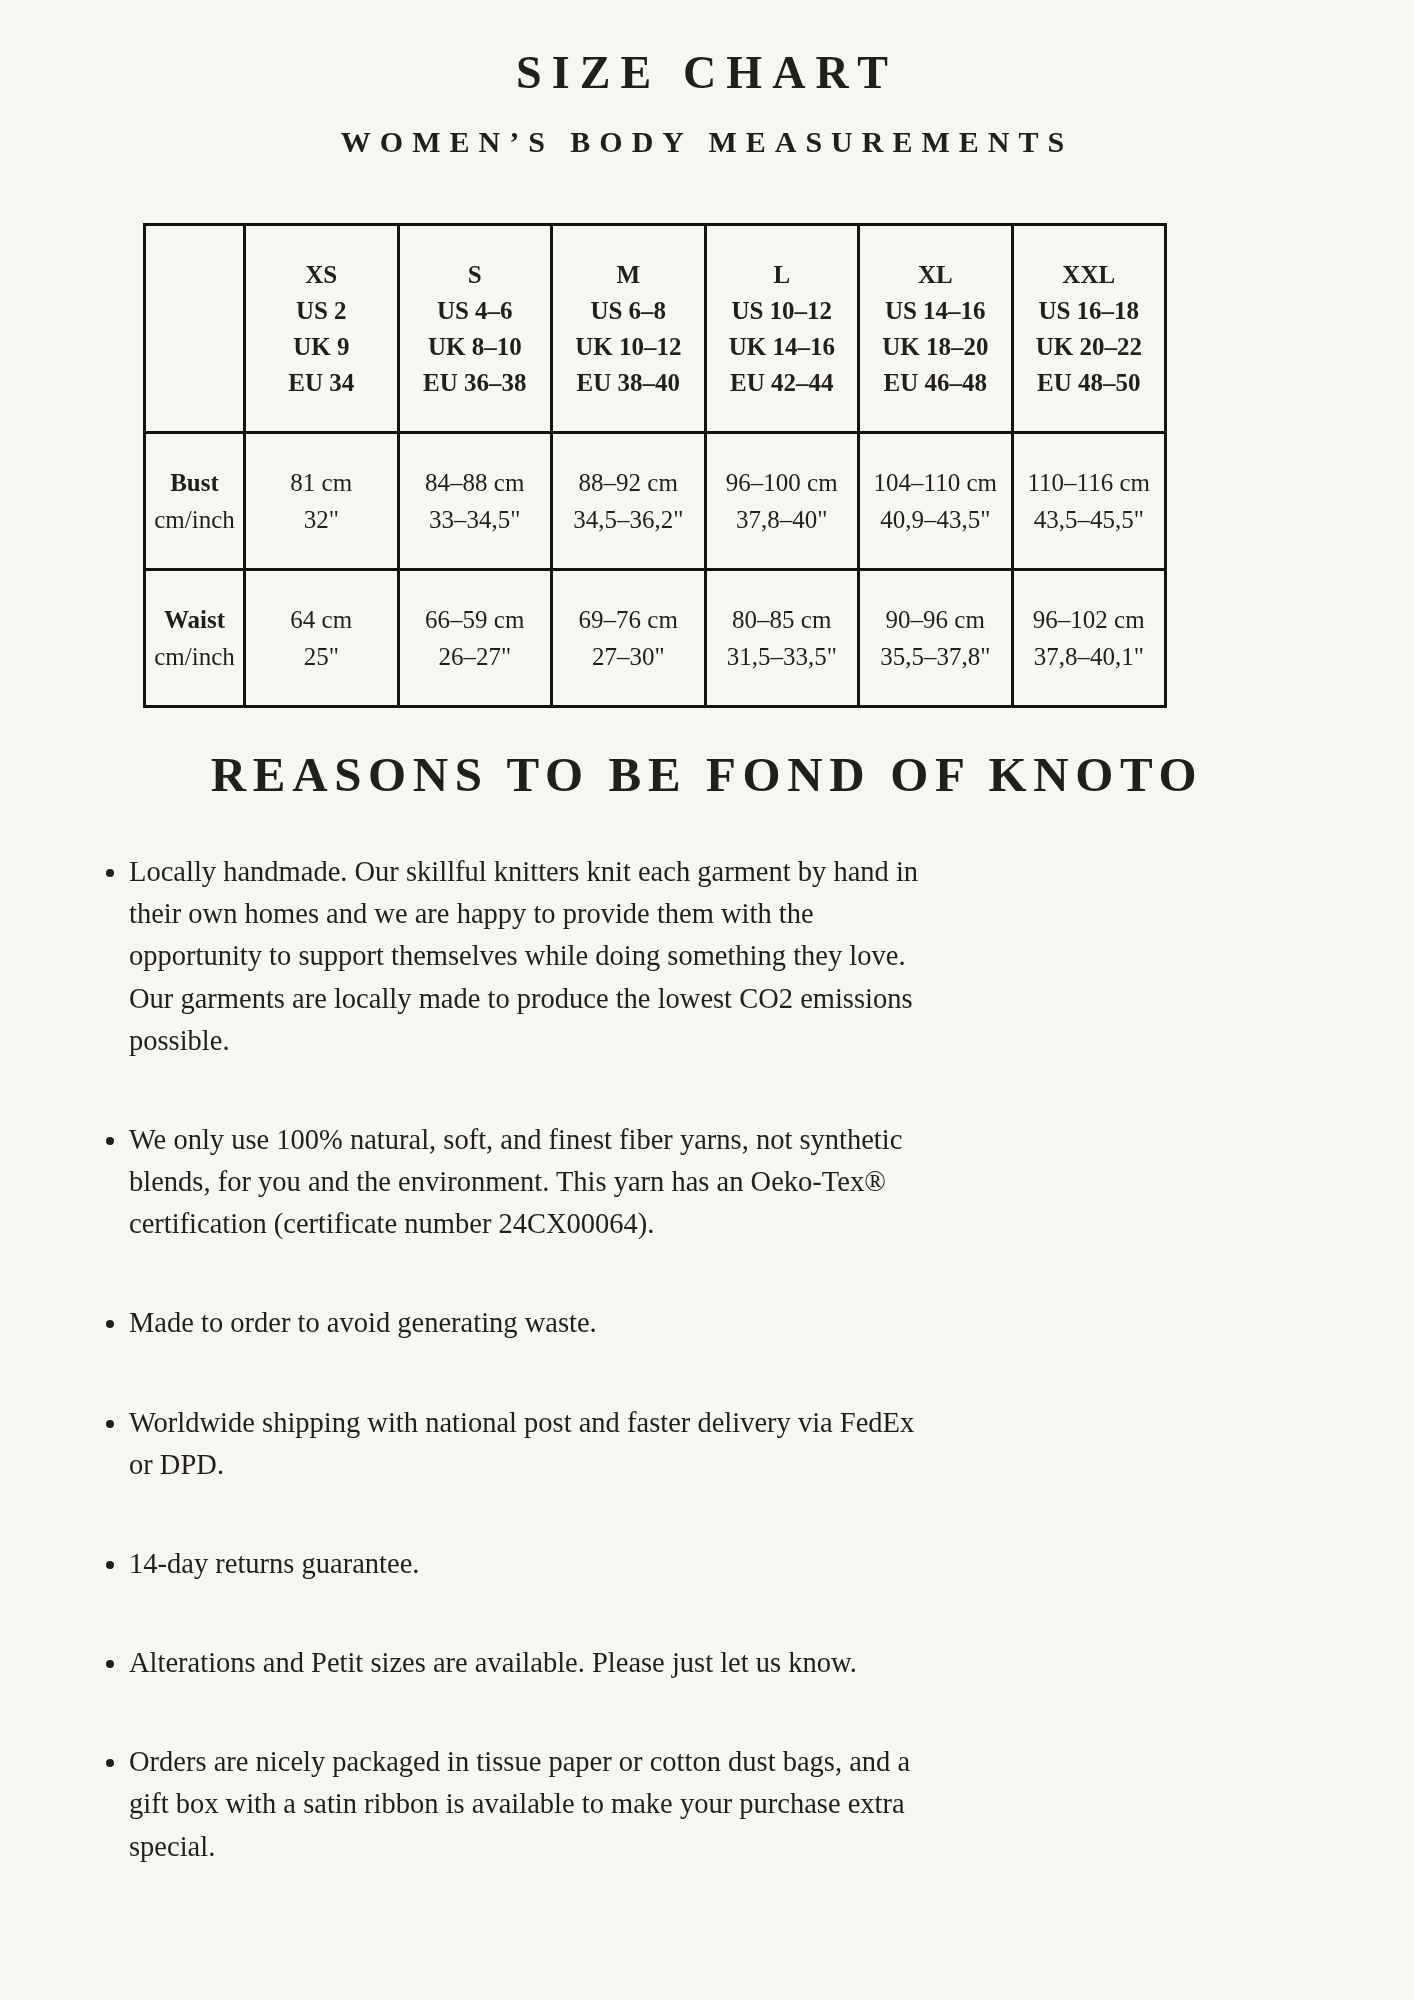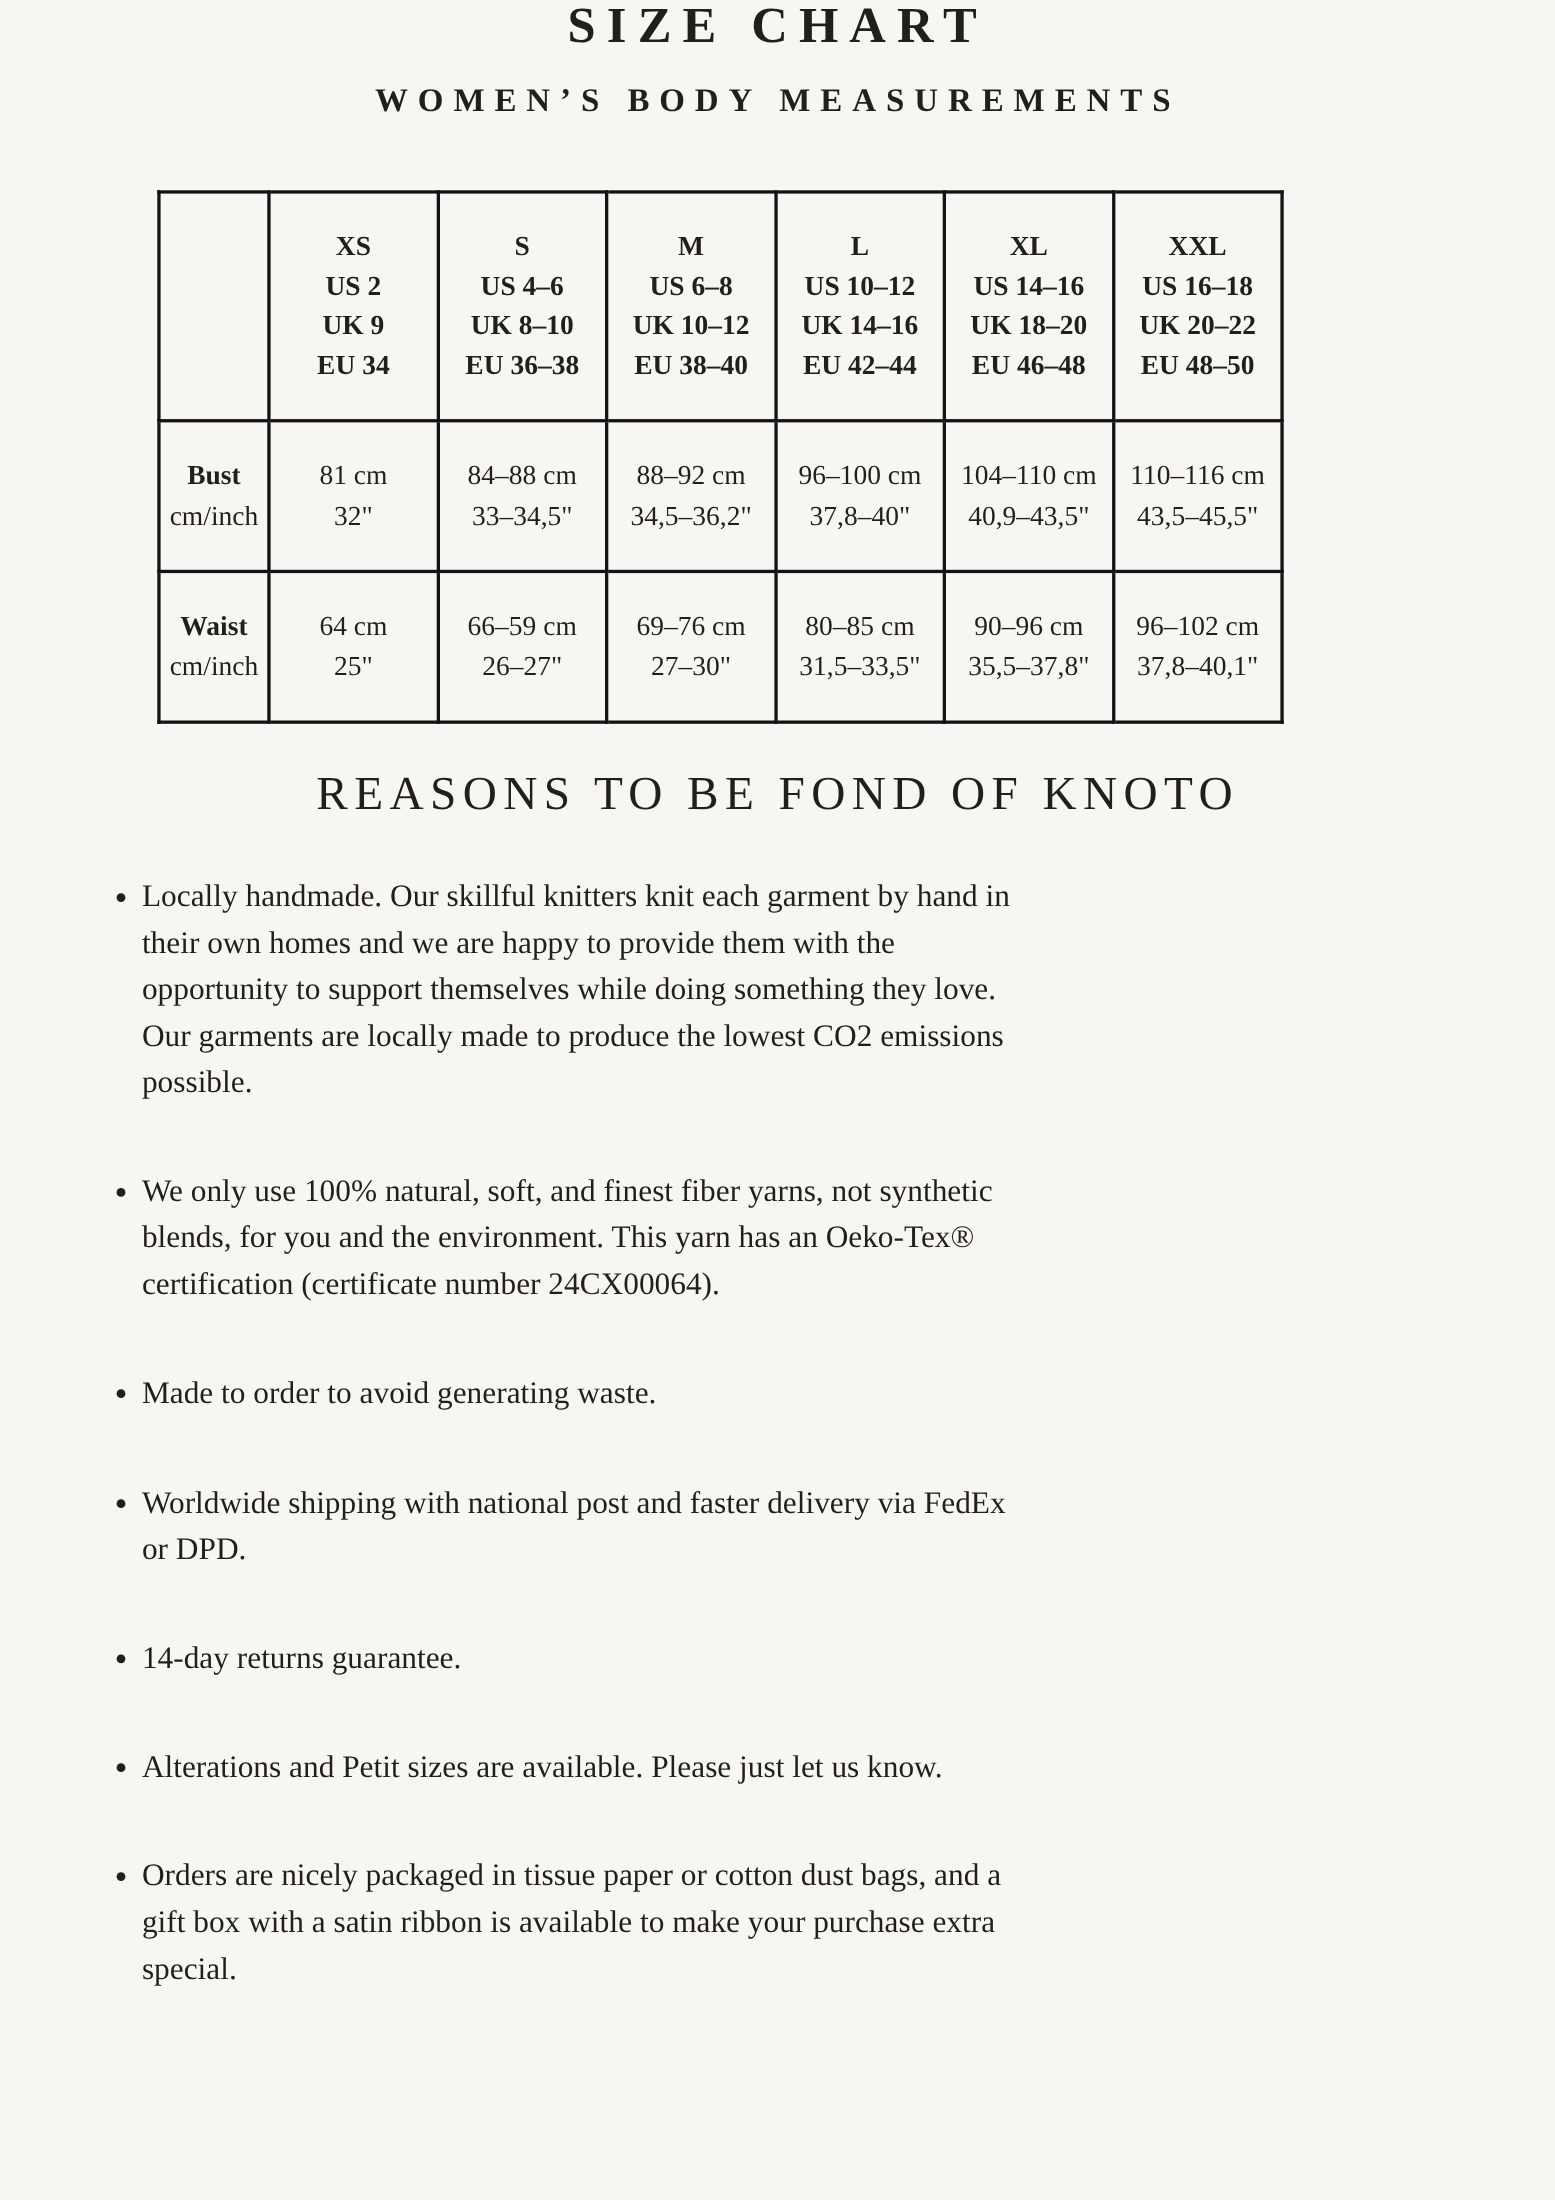--- a/index.html
+++ b/index.html
@@ -7,20 +7,21 @@
   body {
     background:#f8f6f2;
     color:#211f1c;
     font-family:"Liberation Serif", serif;
     position:relative;
     overflow:hidden;
   }
   .page { width:100%; height:100%; position:relative; }
 
   .title {
+    margin-top:50px;
     text-align:center;
     font-size:46px;
     font-weight:600;
     letter-spacing:0.22em;
     line-height:1;
   }
   .subtitle {
     margin-top:31px;
     text-align:center;
     font-size:30px;
@@ -45,22 +46,22 @@
   table.size-table col.lbl { width:100px; }
   tr.hdr th { height:208px; font-weight:700; font-size:25px; }
   tr.hdr th span { display:block; line-height:1.44;font-family:Liberation Serif, serif; }
   tr.data td { height:137px; font-size:25px; }
   tr.data td span { display:block; line-height:1.5; }
   td.rowlabel span.b { font-weight:700; }
 
   .reasons-heading {
     margin-top:42px;
     text-align:center;
-    font-size:43px;
-    font-weight:400;
+    font-size:49px;
+    font-weight:700;
     letter-spacing:0.135em;
     line-height:1;
     white-space:nowrap;
   }
 
   ul.reasons {
     margin-top:52px;
     margin-left:105px;
     width:920px;
     list-style:disc outside;

